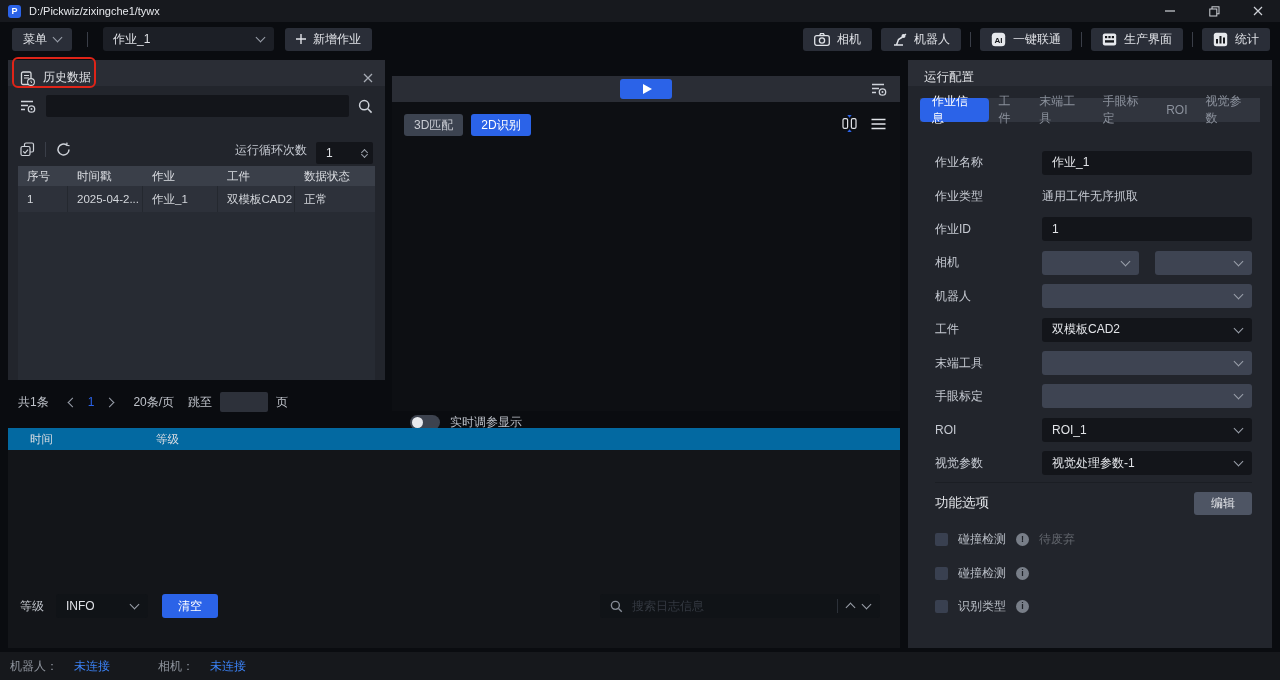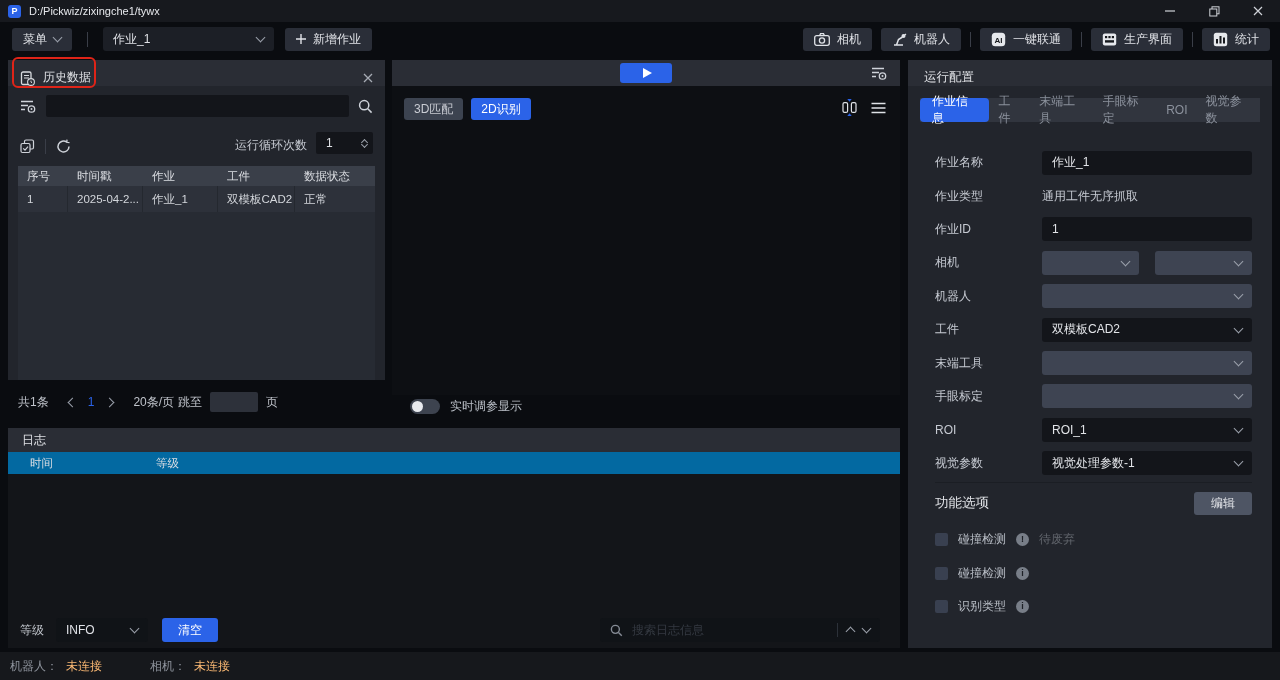--- a/index.html
+++ b/index.html
@@ -36,42 +36,42 @@
   .p-header{height:26px;background:#2a2d35;display:flex;align-items:flex-end;padding:0 12px;position:relative}
   .p-title{font-size:12px;color:#dfe1e5}
   
   .left-panel{position:absolute;left:8px;top:60px;width:377px;height:358px}
   .lp-annotation{position:absolute;left:4px;top:-3px;width:84px;height:31px;border:2.5px solid #df2418;
     border-radius:6px;box-sizing:border-box;pointer-events:none;z-index:5}
   .lp-body{height:294px;background:#22252c;position:relative}
   .search-row{position:absolute;top:9px;left:12px;right:12px;height:22px;display:flex;align-items:center;gap:9px}
   .search-input{flex:1;height:22px;background:#13151a;border:none;border-radius:2px;outline:none;
     color:#e0e2e7;font-size:12px;padding:0 8px;font-family:inherit}
-  .icons-row{position:absolute;top:46px;left:12px;right:12px;height:22px;display:flex;align-items:flex-end}
+  .icons-row{position:absolute;top:56px;left:12px;right:12px;height:22px;display:flex;align-items:flex-start}
   .icons-row .v-div{margin:0 10px}
   .cycle-label{margin-left:auto;color:#c6cad2;margin-right:9px}
   .numbox{width:57px;height:22px;background:#13151a;border-radius:2px;display:flex;align-items:center;
     padding:0 6px 0 10px;box-sizing:border-box;color:#e0e2e7}
   .spinner{margin-left:auto;display:flex;flex-direction:column;gap:3px;align-items:center}
   .table{position:absolute;top:80px;left:10px;right:10px;bottom:0}
   .thead{height:20px;background:#3a3f49;display:flex;align-items:center;font-size:11.5px;color:#dcdee3}
   .trow{height:26px;background:#2d313a;display:flex;align-items:stretch;font-size:11.5px;color:#d3d6db}
   .cell{padding-left:9px;display:flex;align-items:center;box-sizing:border-box}
   .trow .cell{border-right:1px solid rgba(0,0,0,0.18)}
   .trow .cell:last-child{border-right:none}
   .c0{width:50px}.c1{width:75px}.c2{width:75px}.c3{width:77px}.c4{flex:1}
   .tempty{position:absolute;top:46px;left:0;right:0;bottom:0;background:#272b33}
   .lp-footer{position:absolute;left:0;top:320px;width:100%;height:38px;display:flex;align-items:center;
     padding:6px 10px 0 10px;box-sizing:border-box;color:#c0c4cb}
   .pg-arrow{padding:0 6px;display:flex;align-items:center}
   .pg-current{color:#2b63e8;margin:0 6px}
   .jump-input{width:36px;height:20px;background:#2d313a;border:none;border-radius:2px;outline:none;
     color:#e0e2e7;font-size:12px;padding:0 6px;margin:0 8px;font-family:inherit}
   
-  .mid-panel{position:absolute;left:392px;top:60px;width:508px;height:358px}
+  .mid-panel{position:absolute;left:392px;top:76px;width:508px;height:358px}
   .mp-header{height:26px;background:#2a2d35;position:relative;display:flex;align-items:center;justify-content:center}
   .play-btn{width:52px;height:20px;background:#2b63e8;border-radius:3px;display:flex;align-items:center;justify-content:center}
   .play-tri{width:0;height:0;border-left:9px solid #fff;border-top:5px solid transparent;border-bottom:5px solid transparent;margin-left:2px}
   .mp-filter{position:absolute;right:12px;top:5px}
   .mp-body{height:309px;background:#0d0f13;position:relative}
   .mode-row{position:absolute;top:12px;left:12px;display:flex;gap:8px}
   .mode-btn{height:22px;padding:0 10px;border-radius:3px;font-size:12px;display:flex;align-items:center}
   .mode-3d{background:#3c4350;color:#c9ccd3}
   .mode-2d{background:#2b63e8;color:#fff}
   .view-icons{position:absolute;top:13px;right:14px;display:flex;gap:14px;align-items:center}
@@ -125,21 +125,21 @@
   .orow{height:33.5px;display:flex;align-items:center;gap:10px}
   .cbox{width:13px;height:13px;background:#394050;border-radius:2px}
   .olabel{color:#b9bec6}
   .oicon{width:13px;height:13px;border-radius:50%;background:#787e88;color:#1d2026;font-size:9px;font-weight:bold;
     display:flex;align-items:center;justify-content:center;line-height:13px}
   .onote{color:#62666d}
   
   .status-bar{position:absolute;left:0;top:652px;width:1280px;height:28px;background:#16181c;
     display:flex;align-items:center;padding-left:10px;box-sizing:border-box}
   .st-label{color:#8e939c}
-  .st-err{color:#fdba74;margin-left:8px}
+  .st-err{color:#3b82f6;margin-left:16px}
   .st-gap{width:48px}
 </style>
 </head>
 <body>
 
 <div class="titlebar">
   <div class="logo">
       <span>P</span>
     </div>
   <span class="win-title">D:/Pickwiz/zixingche1/tywx</span>
@@ -302,21 +302,21 @@
   <div class="lp-footer">
     <span>共1条</span>
     <span class="pg-arrow" style="margin-left:14px">
         <span class="chev left"></span>
       </span>
     <span class="pg-current">1</span>
     <span class="pg-arrow">
         <span class="chev right"></span>
       </span>
     <span style="margin-left:14px">20条/页</span>
-    <span style="margin-left:4px">跳至</span>
+    <span style="margin-left:14px">跳至</span>
     <input class="jump-input" style="">
     <span>页</span>
   </div>
 </div>
 
 <div class="mid-panel">
   <div class="mp-header">
     <div class="play-btn">
       <div class="play-tri"></div>
     </div>
@@ -351,23 +351,20 @@
   </div>
   <div class="mp-footer">
     <div class="toggle">
         <div class="knob"></div>
       </div>
     <span class="toggle-label">实时调参显示</span>
   </div>
 </div>
 
 <div class="log-panel">
-  <div class="log-header">
-    <span class="p-title">日志</span>
-  </div>
   <div class="log-cols">
       <div class="lcell l0">时间</div>
       <div class="lcell l1">等级</div>
     </div>
   <div class="log-body"></div>
   <div class="log-footer">
     <span>等级</span>
     <div class="level-select">
       <span>INFO</span>
       <span class="chev down"></span>

